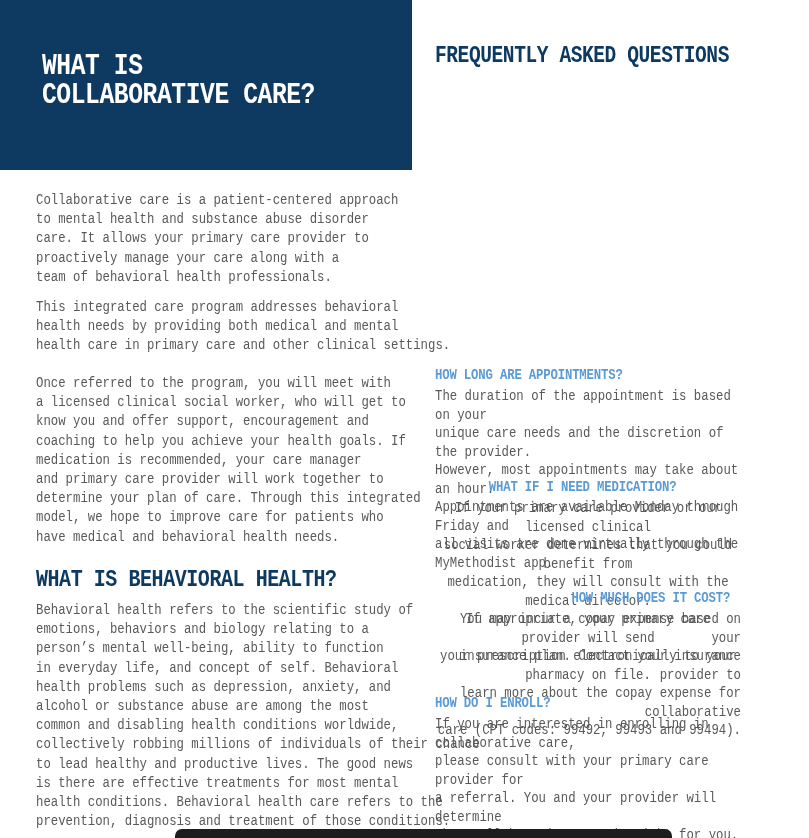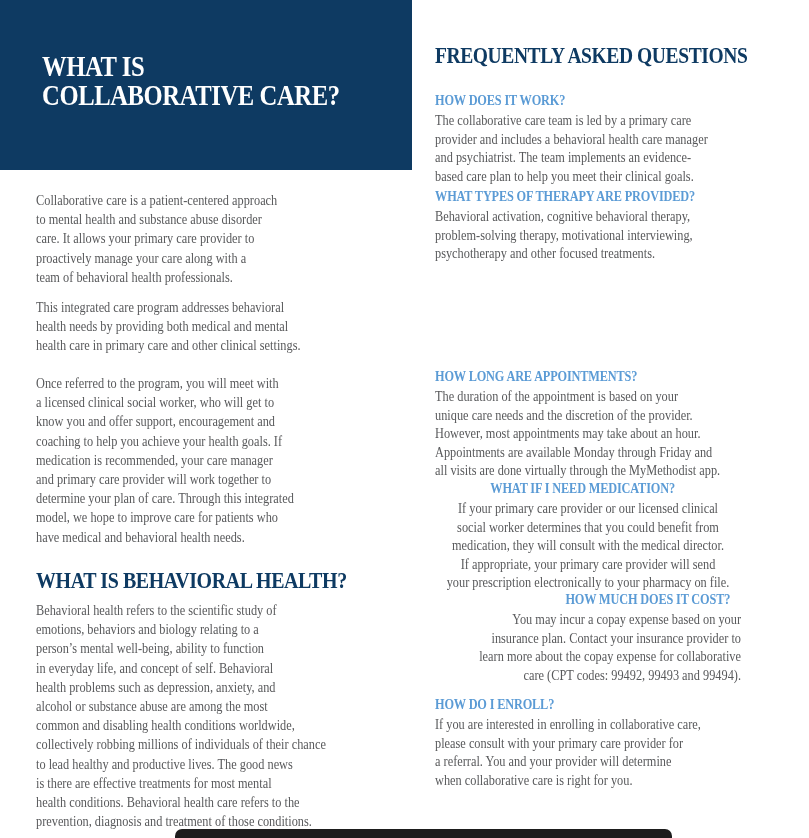--- a/index.html
+++ b/index.html
@@ -1,21 +1,21 @@
 <!DOCTYPE html>
 <html><head>
 <meta charset="utf-8">
 <style>
   html,body{margin:0;padding:0;background:#ffffff;}
   .page{
     position:relative;
     width:809px;height:838px;
     background:#ffffff;
     overflow:hidden;
-    font-family:Liberation Serif, serif;
+    font-family:Liberation Mono, monospace;
   }
   
   .cond{transform:scaleX(0.85);transform-origin:0 0;}
 
   .hero{
     position:absolute;left:0;top:0;
     width:412px;height:170px;
     background:#0e3a62;
   }
   .hero-title{
@@ -105,34 +105,21 @@
 alcohol or substance abuse are among the most
 common and disabling health conditions worldwide,
 collectively robbing millions of individuals of their chance
 to lead healthy and productive lives. The good news
 is there are effective treatments for most mental
 health conditions. Behavioral health care refers to the
 prevention, diagnosis and treatment of those conditions.</p>
 
   <h2 class="faq-title cond">FREQUENTLY ASKED QUESTIONS</h2>
 
-  <div class="qa" style="top:92px;">
-    <h3 class="q">HOW DOES IT WORK?</h3>
-    <p class="a cond">The collaborative care team is led by a primary care
-provider and includes a behavioral health care manager
-and psychiatrist. The team implements an evidence-
-based care plan to help you meet their clinical goals.</p>
-  </div>
 
-  <div class="qa" style="top:188px;">
-    <h3 class="q">WHAT TYPES OF THERAPY ARE PROVIDED?</h3>
-    <p class="a cond">Behavioral activation, cognitive behavioral therapy,
-problem-solving therapy, motivational interviewing,
-psychotherapy and other focused treatments.</p>
-  </div>
 
 
   <div class="qa" style="top:368px;">
     <h3 class="q">HOW LONG ARE APPOINTMENTS?</h3>
     <p class="a cond">The duration of the appointment is based on your
 unique care needs and the discretion of the provider.
 However, most appointments may take about an hour.
 Appointments are available Monday through Friday and
 all visits are done virtually through the MyMethodist app.</p>
   </div>

